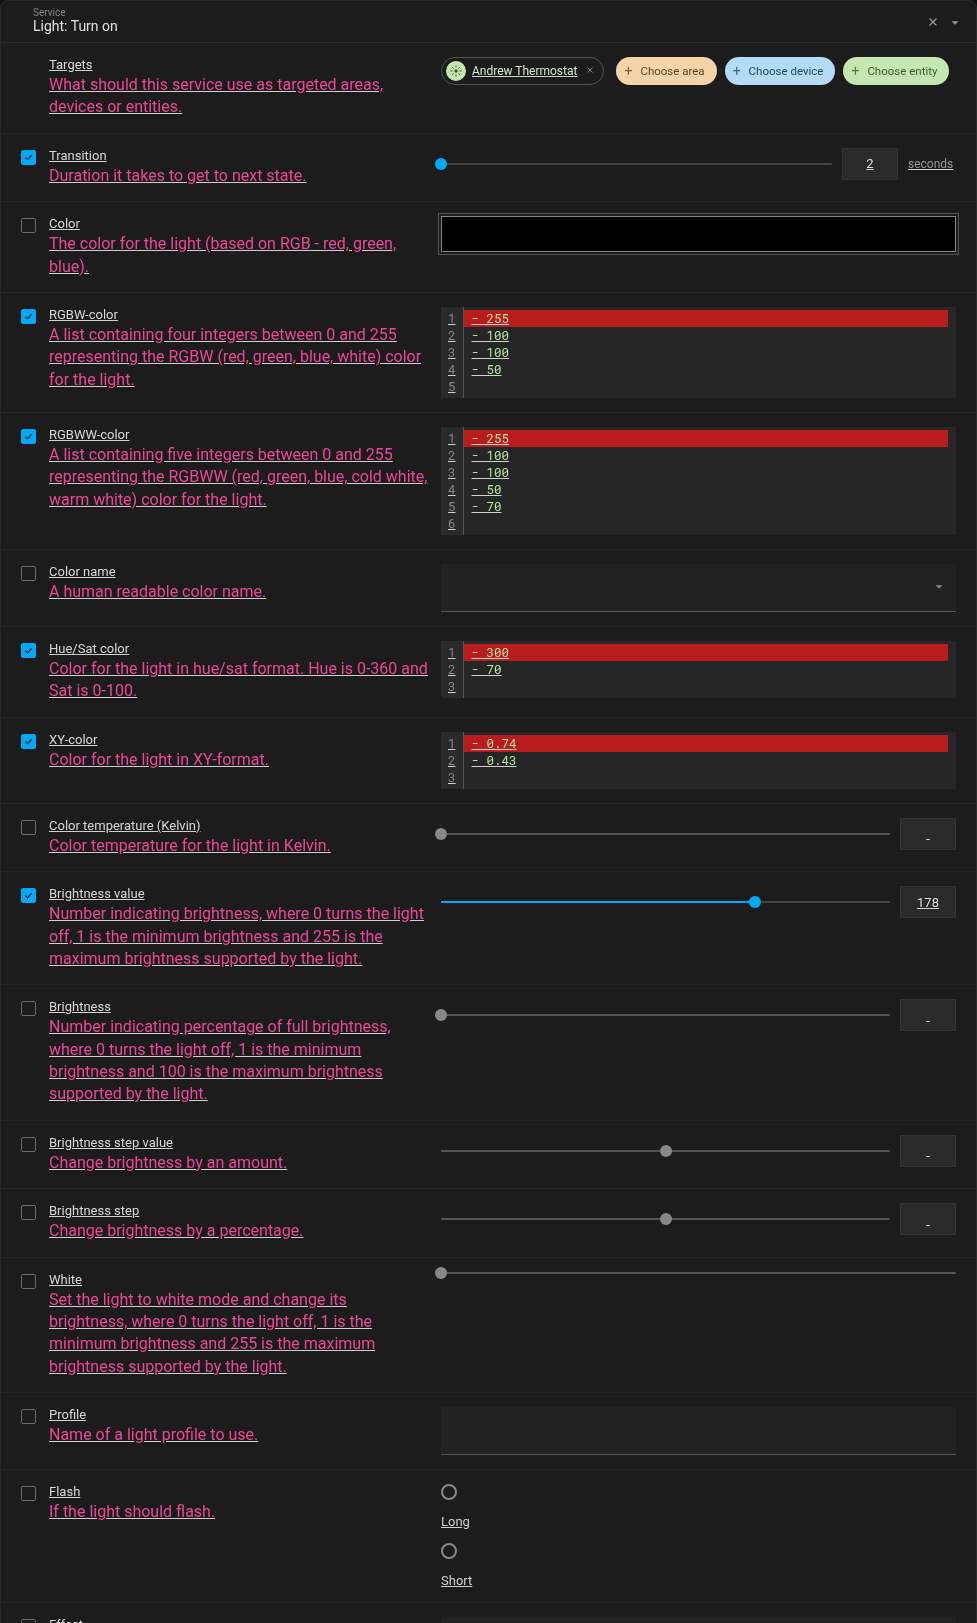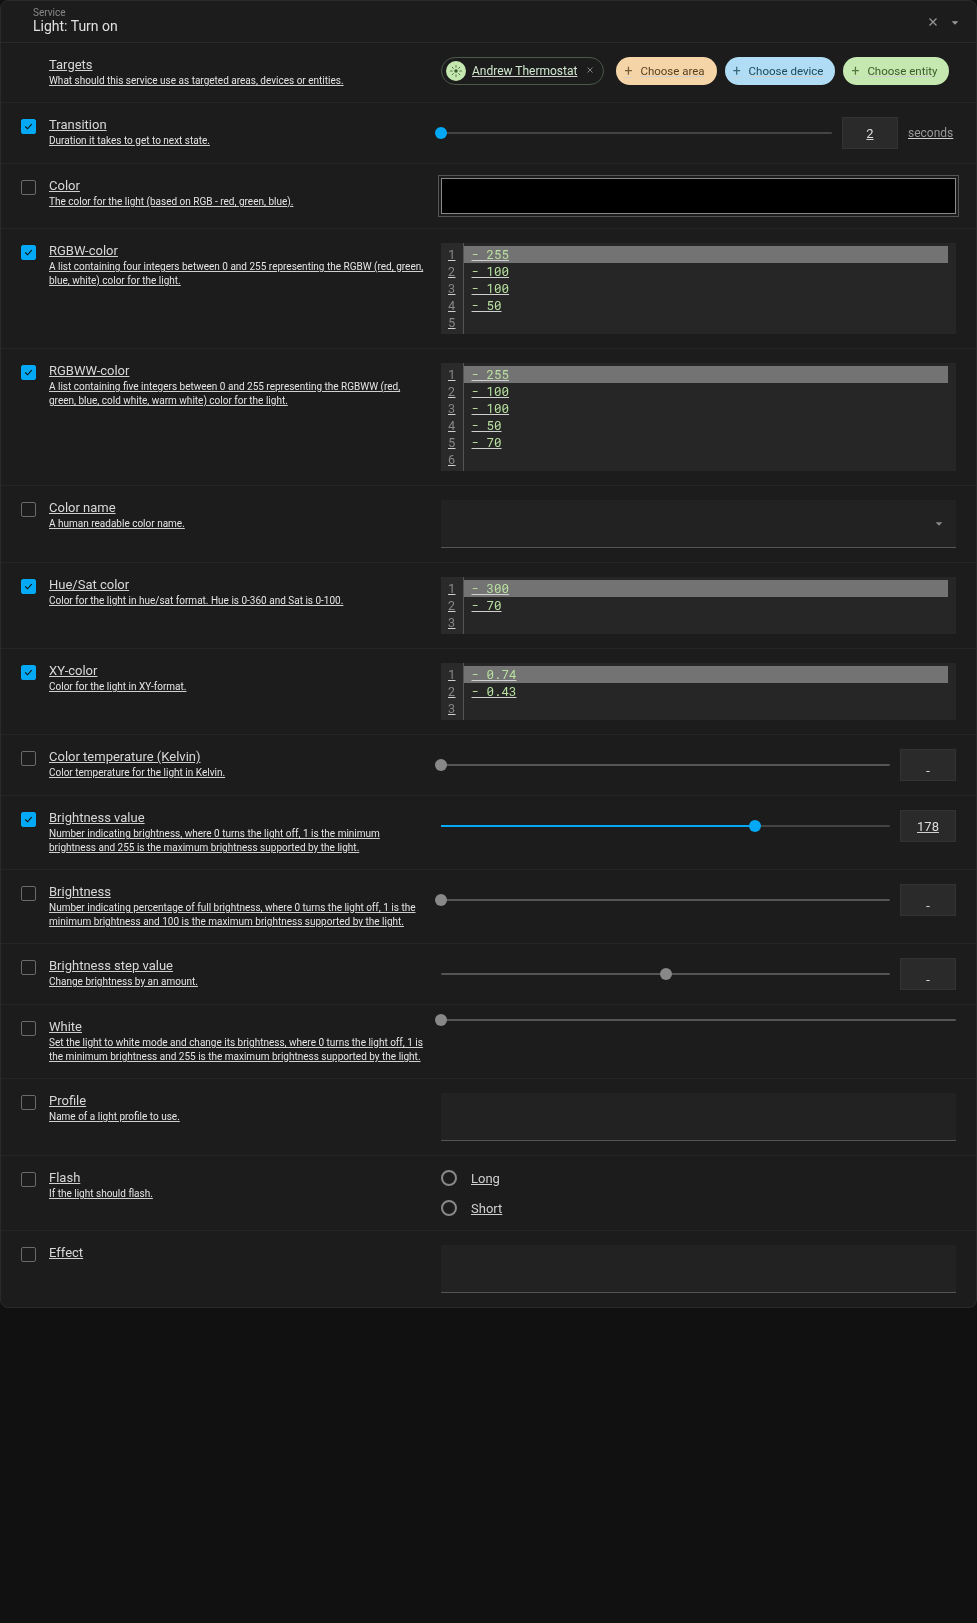--- a/index.html
+++ b/index.html
@@ -63,21 +63,21 @@
     background: #03a9f4;
     border-color: #03a9f4;
   }
   .checkbox.checked svg { display: block; }
   .checkbox svg { display: none; width: 11px; height: 11px; }
   .label-col {
     width: 380px;
     min-width: 380px;
   }
   .field-title { color: #d8d8d8; font-size: 13px; margin-bottom: 2px; }
-  .field-desc { color: #e5e5e5; font-size: 10px; line-height: 1.4; }
+  .field-desc { color: #ec4899; font-size: 16px; line-height: 1.4; }
   .control-col {
     flex: 1;
     display: flex;
     align-items: center;
     gap: 10px;
   }
 
   
   .targets-wrap { display: flex; flex-direction: row; gap: 12px; }
   .target-chip {
@@ -164,21 +164,21 @@
   .gutter {
     background: #2a2a2a;
     color: #888;
     text-align: right;
     padding: 3px 4px;
     border-right: 1px solid #555;
   }
   .gutter div { height: 17px; line-height: 17px; padding: 0 3px; }
   .code { flex: 1; padding: 3px 8px; color: #b8e0a0; }
   .code div { height: 17px; line-height: 17px; white-space: pre; }
-  .code div.hl { background: #737373; margin-left: -8px; padding-left: 8px; }
+  .code div.hl { background: #b91c1c; margin-left: -8px; padding-left: 8px; }
 
   
   .select-empty {
     width: 100%;
     height: 48px;
     background: #222;
     border-bottom: 1px solid #555;
     display: flex; align-items: center; justify-content: flex-end;
     padding: 0 12px;
     color: #888;
@@ -195,21 +195,21 @@
     position: relative;
   }
   .mired-thumb {
     position:absolute; left:3%; top:50%; transform:translate(-50%,-50%);
     width:12px; height:12px; border-radius:50%; background:#555;
     border: 2px solid #888;
   }
 
   
   .radio-group { display:flex; flex-direction:column; gap:14px; }
-  .radio-item { display:flex; align-items:flex-end; gap:14px; }
+  .radio-item { display:flex; align-items:flex-start; gap:14px;flex-direction:column; }
   .radio {
     width:16px; height:16px; border-radius:50%;
     border:2px solid #888; cursor:pointer;
   }
 
   svg.check path { stroke: #111; stroke-width: 2.5; fill: none; }
   .icon-x { cursor:pointer; }
   .caret-down { cursor:pointer; }
 </style>
 </head>
@@ -523,20 +523,35 @@
       <div class="field-desc">Change brightness by an amount.</div>
     </div>
     <div class="control-col">
       <div class="slider-track inactive">
         <div class="slider-thumb" style="left:50%"></div>
       </div>
       <div class="value-box blank">.</div>
     </div>
   </div>
 
+  <div class="field-row">
+    <div class="check-col">
+      <div class="checkbox"></div>
+    </div>
+    <div class="label-col">
+      <div class="field-title">Brightness step</div>
+      <div class="field-desc">Change brightness by a percentage.</div>
+    </div>
+    <div class="control-col">
+      <div class="slider-track inactive">
+        <div class="slider-thumb" style="left:50%"></div>
+      </div>
+      <div class="value-box blank">.</div>
+    </div>
+  </div>
 
   <div class="field-row">
     <div class="check-col">
       <div class="checkbox"></div>
     </div>
     <div class="label-col">
       <div class="field-title">White</div>
       <div class="field-desc">Set the light to white mode and change its brightness, where 0 turns the light off, 1 is the minimum brightness and 255 is the maximum brightness supported by the light.</div>
     </div>
     <div class="control-col">

